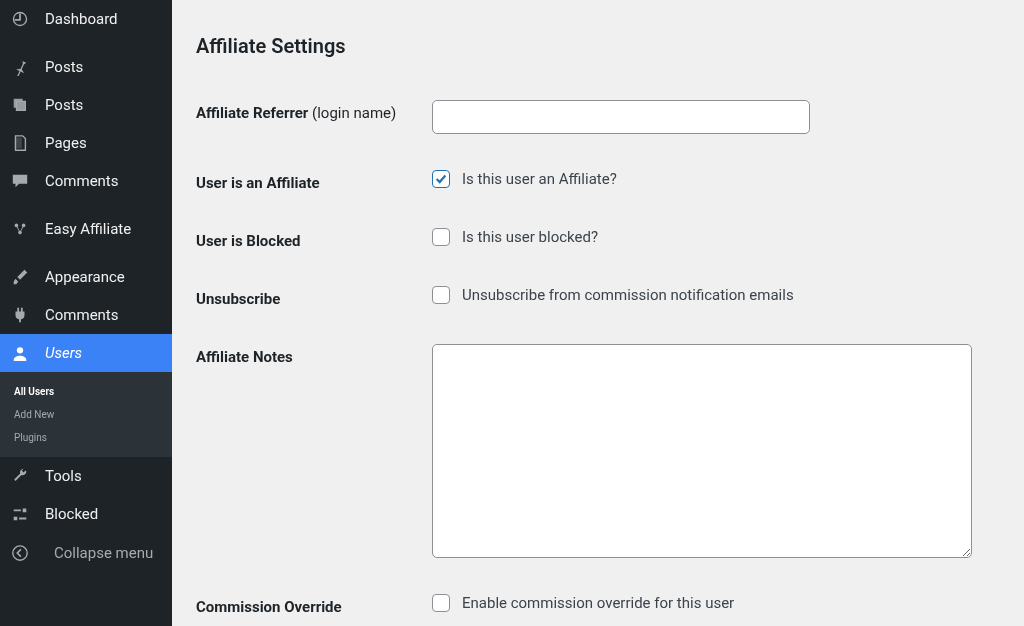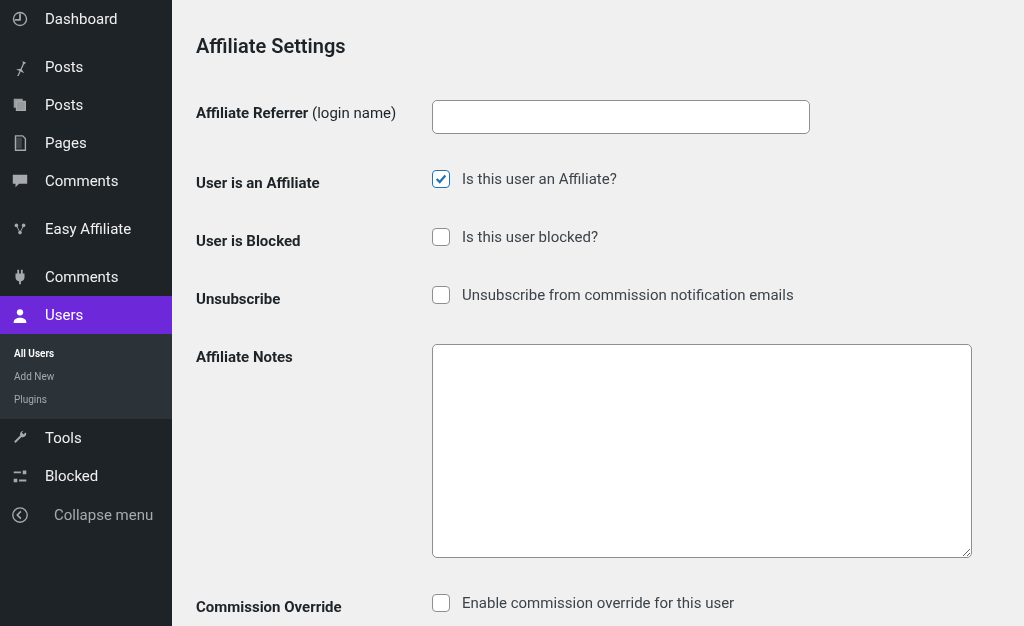--- a/index.html
+++ b/index.html
@@ -27,21 +27,21 @@
   }
   .menu-item {
     display: flex;
     align-items: center;
     padding: 9px 8px 9px 10px;
     color: #f0f0f1;
     cursor: pointer;
     gap: 15px;
   }
   .menu-item .icon { width: 20px; height: 20px; display:flex; align-items:center; justify-content:center; color:#a7aaad; }
-  .menu-item.current { background:#6d28d9; color:#fff; position:relative; }
+  .menu-item.current { background:#3b82f6; color:#fff; position:relative;font-style:italic; }
   .menu-item.current .icon { color:#fff; }
   .menu-item.current::after{
     content:"";
     position:absolute;
     right:-8px; top:50%; transform:translateY(-50%);
     border:8px solid transparent;
     border-right-color:#f0f0f1;
   }
   .menu-sep { height: 10px; }
   .submenu { background:#2c3338; padding:8px 0; }
@@ -174,20 +174,28 @@
           <circle cx="14" cy="6" r="2"></circle>
           <circle cx="10" cy="14" r="2"></circle>
           <path d="M6 6l4 8 4-8" stroke="currentColor" fill="none"></path>
         </svg>
     </span>
     <span>Easy Affiliate</span>
   </div>
 
   <div class="menu-sep"></div>
 
+  <div class="menu-item">
+    <span class="icon">
+      <svg viewBox="0 0 20 20" width="18" height="18" fill="currentColor">
+          <path d="M15 2l3 3-8 8-3-3zM5 12l3 3-2 3H3v-3z"></path>
+        </svg>
+    </span>
+    <span>Appearance</span>
+  </div>
 
   <div class="menu-item">
     <span class="icon">
       <svg viewBox="0 0 20 20" width="18" height="18" fill="currentColor">
           <path d="M7 2v4H5v4a5 5 0 0 0 4 4.9V18h2v-3.1A5 5 0 0 0 15 10V6h-2V2h-2v4H9V2z"></path>
         </svg>
     </span>
     <span>Comments</span>
   </div>
 

